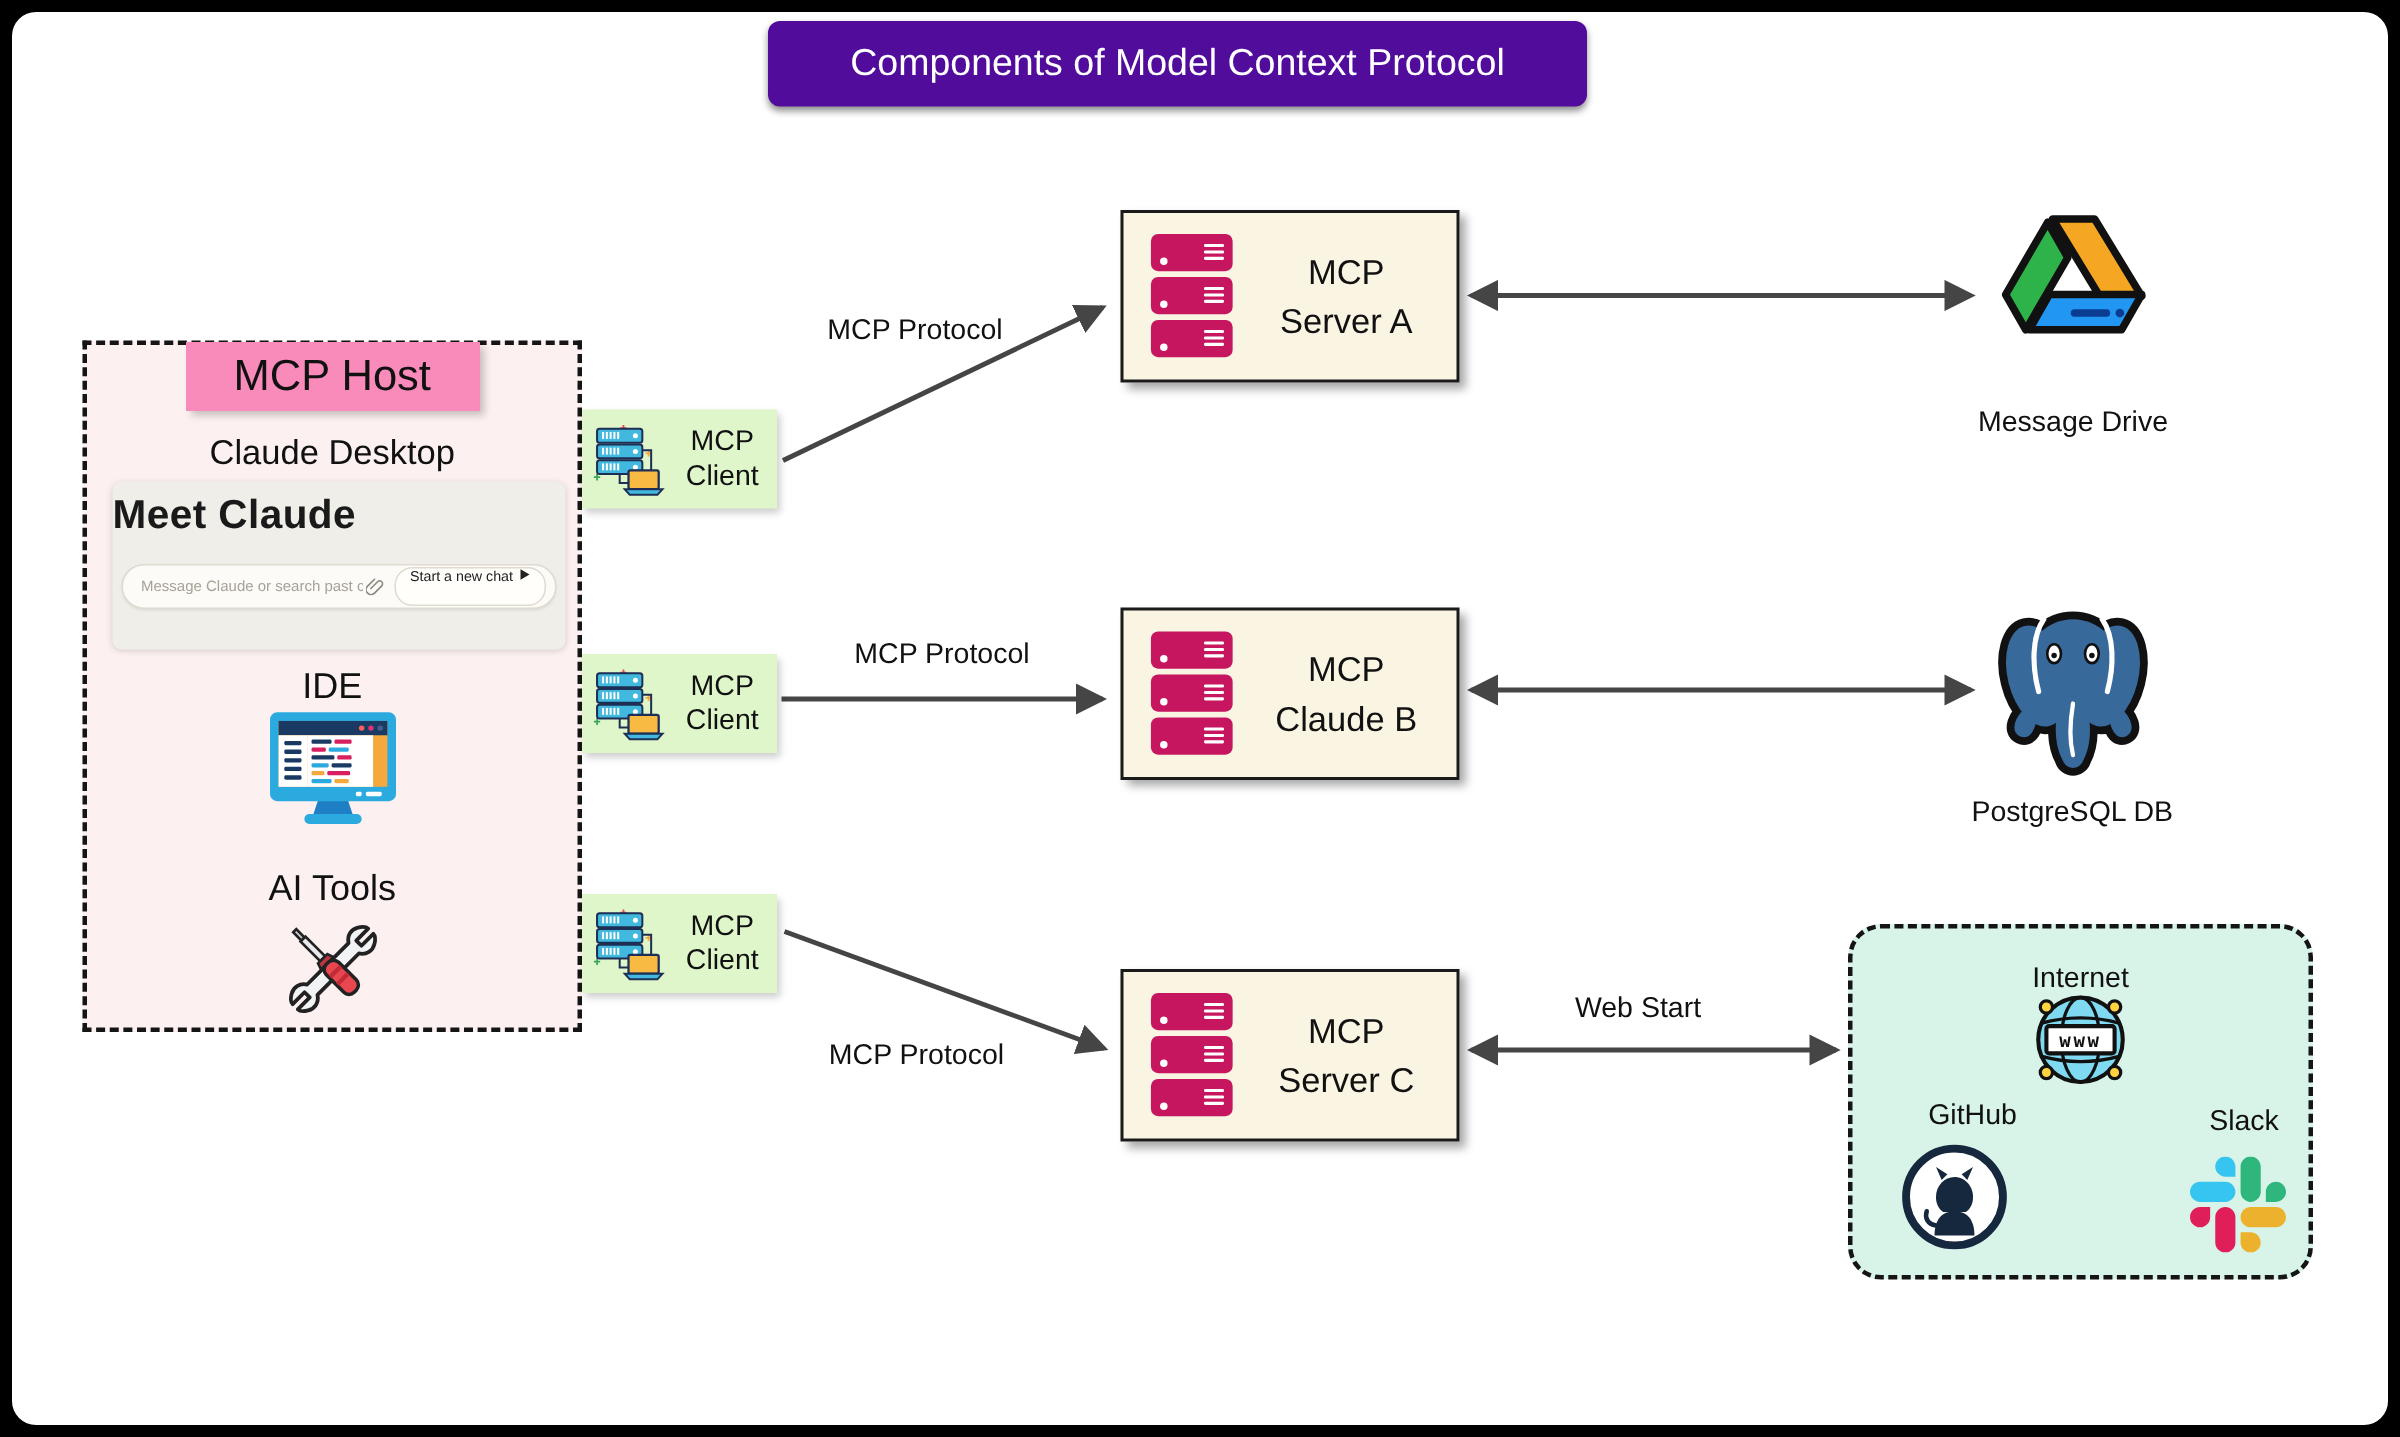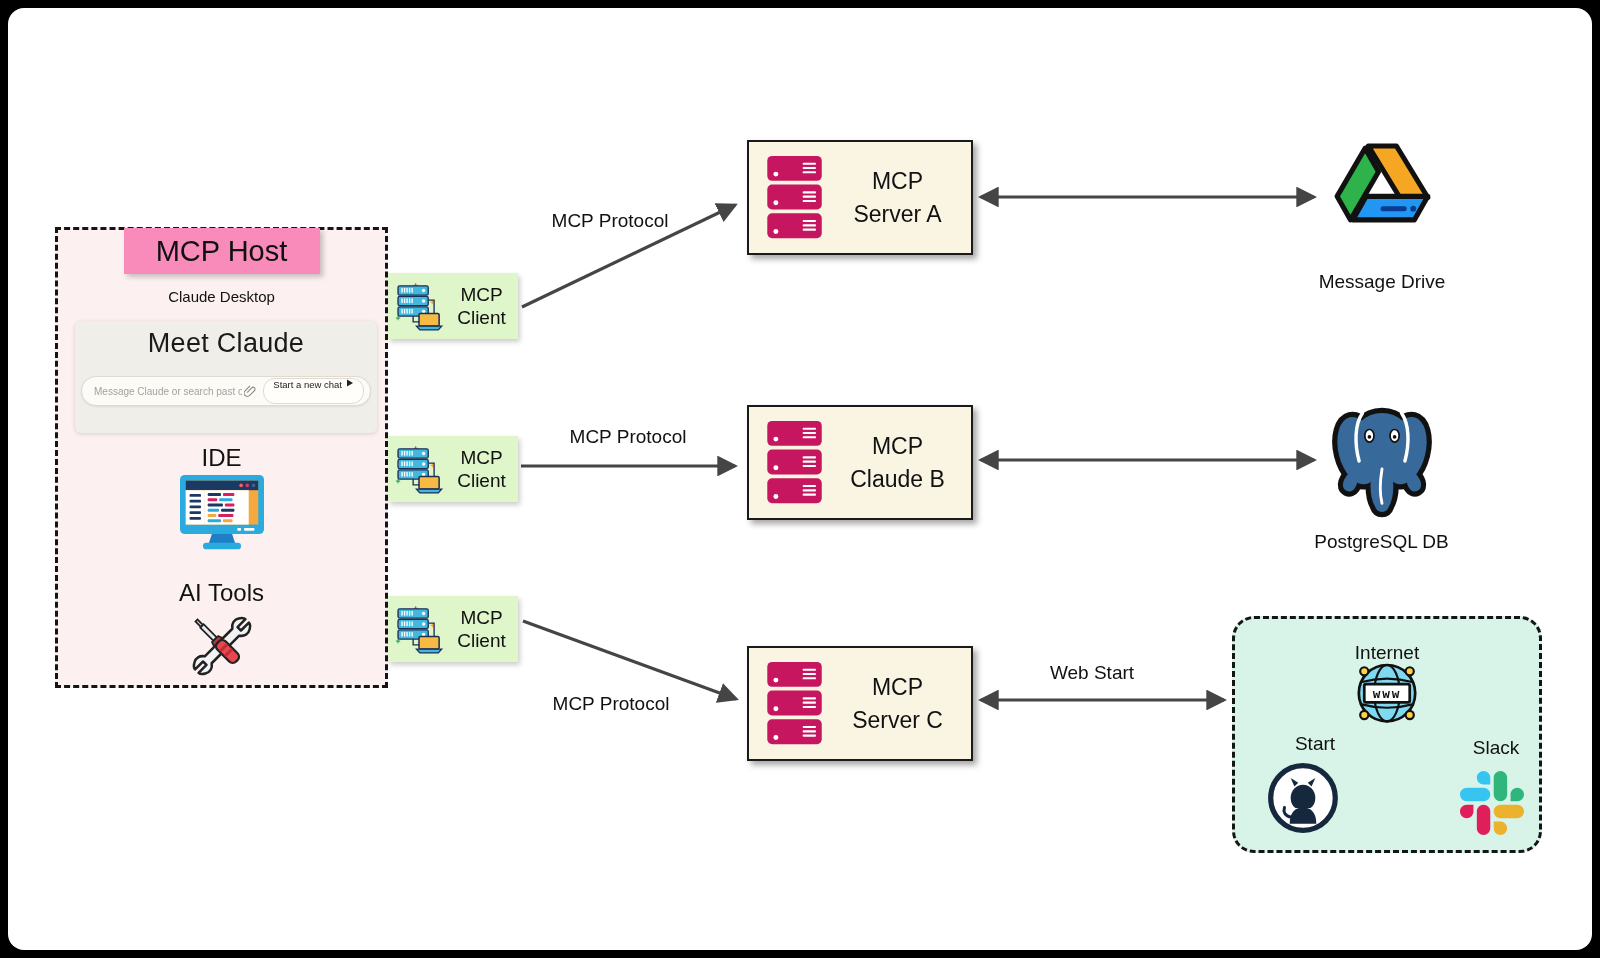--- a/index.html
+++ b/index.html
@@ -13,25 +13,25 @@
   .title-banner{left:512px;top:14px;width:546px;height:57px;background:#520C9B;border-radius:8px;
     display:flex;align-items:center;justify-content:center;color:#fff;font-size:25px;
     box-shadow:0 3px 5px rgba(0,0,0,.45);}
 
   
   .host-box{left:55px;top:227px;width:333px;height:461px;background:#FCF1F0;
     border:3px dashed #151515;box-sizing:border-box;}
   .host-label{position:absolute;left:50%;transform:translateX(-50%);top:-2px;width:196px;height:46px;
     background:#F98BBA;display:flex;align-items:center;justify-content:center;font-size:29px;
     box-shadow:3px 3px 5px rgba(0,0,0,.22);}
-  .host-app{position:absolute;top:58px;left:0;right:0;text-align:center;font-size:15px;}
+  .host-app{position:absolute;top:58px;left:0;right:0;text-align:center;font-size:23px;}
   .claude-card{position:absolute;left:17px;top:91px;width:302px;height:112px;background:#F0EEE9;
     border-radius:6px;box-shadow:0 1px 4px rgba(0,0,0,.15);}
-  .claude-heading{position:absolute;top:7px;left:0;right:0;text-align:center;font-size:27px;
-    font-weight:400;letter-spacing:.3px;color:#1a1a1a;}
+  .claude-heading{position:absolute;top:7px;left:0;right:0;text-align:left;font-size:27px;
+    font-weight:700;letter-spacing:.3px;color:#1a1a1a;}
   .claude-input{position:absolute;left:6px;right:6px;top:55px;height:30px;background:#FCFBF8;
     border:1px solid #E0DAD0;border-radius:16px;display:flex;align-items:center;
     padding:0 6px 0 12px;box-sizing:border-box;box-shadow:0 1px 2px rgba(0,0,0,.08);}
   .claude-placeholder{flex:1;font-size:10px;color:#A7A297;white-space:nowrap;overflow:hidden;}
   .clip-icon{width:13px;height:13px;margin:0 6px 0 2px;flex:0 0 auto;}
   .chat-btn{height:24px;border-radius:12px;background:#FFFEFB;border:1px solid #E0DAD0;
     display:flex;align-items:flex-start;gap:4px;padding:0 9px;font-size:9.5px;color:#222;white-space:nowrap;}
   .section-label{position:absolute;left:0;right:0;text-align:center;font-size:24px;}
   .icon-centered{position:absolute;left:50%;transform:translateX(-50%);}
 
@@ -56,20 +56,21 @@
     border:3px dashed #151515;border-radius:22px;box-sizing:border-box;}
   .arrows{pointer-events:none;}
 </style>
 </head>
 <body>
 
 <div class="stage">
   <div class="canvas"></div>
   <div class="layer">
 
+    <div class="abs title-banner">Components of Model Context Protocol</div>
 
     <svg class="abs layer arrows" width="1600" height="958" viewBox="0 0 1600 958">
       <defs>
         <marker id="ah" viewBox="0 0 10 10" refX="8.5" refY="5" markerWidth="6.5" markerHeight="6.5" orient="auto-start-reverse">
           <path d="M0,0 L10,5 L0,10 z" fill="#454545"></path>
         </marker>
       </defs>
       <g stroke="#454545" stroke-width="3.2">
         <line x1="522" y1="307" x2="735" y2="205" marker-end="url(#ah)"></line>
         <line x1="521" y1="466" x2="735" y2="466" marker-end="url(#ah)"></line>
@@ -419,21 +420,21 @@
         <g fill="#FFD23F" stroke="#111" stroke-width="2.4">
           <circle cx="20" cy="18" r="4.5"></circle>
             <circle cx="70" cy="18" r="4.5"></circle>
           <circle cx="20" cy="66" r="4.5"></circle>
             <circle cx="70" cy="66" r="4.5"></circle>
         </g>
         <rect x="20" y="32" width="50" height="20" rx="2" fill="#fff" stroke="#111" stroke-width="3"></rect>
         <text x="45" y="47" text-anchor="middle" font-family="DejaVu Sans Mono, monospace" font-size="14" font-weight="bold" letter-spacing="2" fill="#111">www</text>
       </svg>
 
-      <div class="abs ext-label" style="left:20px;width:120px;top:114px;">Start</div>
+      <div class="abs ext-label" style="left:20px;width:120px;top:114px;">GitHub</div>
       <svg class="abs" style="left:30px;top:141px;" width="76" height="76" viewBox="0 0 80 80">
         <circle cx="40" cy="40" r="34" fill="#fff" stroke="#16283E" stroke-width="5.5"></circle>
         <g fill="#16283E">
           <path d="M27,40 c0,-8 6,-14 13,-14 c7,0 13,6 13,14 c0,5 -2,8.5 -5,10.5 l-16,0 c-3,-2 -5,-5.5 -5,-10.5 z"></path>
           <path d="M31,28 l-4,-9 8,5 z"></path>
           <path d="M49,28 l4,-9 -8,5 z"></path>
           <path d="M26,67 c0,-11 5,-17 14,-17 c9,0 14,6 14,17 z"></path>
           <path d="M27,60 c-6,-1 -8,-5.5 -6.5,-10" stroke="#16283E" stroke-width="3.2" fill="none" stroke-linecap="round"></path>
         </g>
       </svg>

